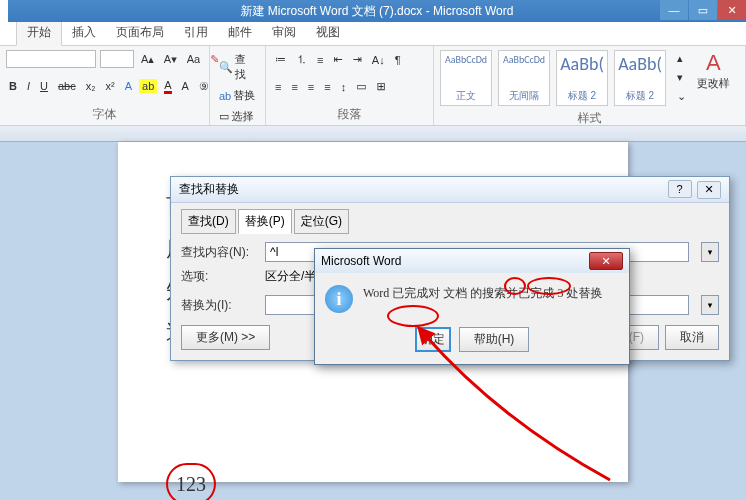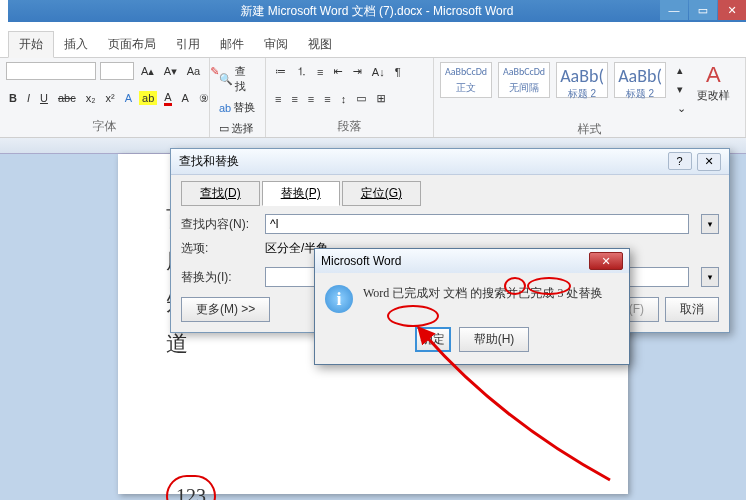--- a/index.html
+++ b/index.html
@@ -5,50 +5,50 @@
 * { box-sizing: border-box; margin: 0; padding: 0; }
 body { font-family: "Microsoft YaHei", Tahoma, Arial, sans-serif; font-size: 12px; background: #fff; width: 746px; height: 500px; overflow: hidden; position: relative; }
 
 
 .titlebar { background: linear-gradient(#4a8ac9, #3b7bc0); height: 22px; display: flex; align-items: center; justify-content: center; color: #fff; position: relative; font-size: 12px; margin-left: 8px; }
 .title-controls { position: absolute; right: 0; top: 0; display: flex; }
 .title-controls span { width: 28px; height: 20px; display: flex; align-items: center; justify-content: center; color: #fff; font-size: 11px; background: #5a9ad0; margin-left: 1px; }
 .title-controls .close { background: #c75050; }
 
 
-.tabs { background: #fff; height: 36px; display: flex; align-items: flex-end; padding-left: 8px; border-bottom: 1px solid #d0d0d0; font-size: 12px; }
+.tabs { background: #fff; height: 24px; display: flex; align-items: flex-end; padding-left: 16px; border-bottom: 1px solid #d0d0d0; font-size: 12px; }
 .tab { padding: 4px 10px; color: #444; cursor: default; }
 .tab.active { background: #f5f5f5; border: 1px solid #d0d0d0; border-bottom: 1px solid #f5f5f5; margin-bottom: -1px; }
 
 
 .ribbon { background: #f5f6f8; height: 80px; display: flex; border-bottom: 1px solid #cfcfcf; font-size: 11px; }
 .group { border-right: 1px solid #d8d8d8; padding: 4px 6px 2px 6px; display: flex; flex-direction: column; justify-content: space-between; }
 .group-title { text-align: center; color: #6a6a6a; font-size: 12px; padding-top: 2px; }
 .row { display: flex; align-items: center; gap: 4px; margin-bottom: 2px; }
 .btn { background: transparent; border: none; padding: 2px 3px; font-size: 11px; color: #333; display: inline-flex; align-items: center; gap: 2px; cursor: default; }
 .font-sel { border: 1px solid #bbb; background: #fff; height: 18px; width: 40px; font-size: 11px; }
-.stylebox { border: 1px solid #ccc; background: #fff; width: 52px; height: 36px; padding: 2px; display: flex; flex-direction: column; align-items: center; justify-content: space-between; font-size: 10px; margin-right: 2px; }
+.stylebox { border: 1px solid #ccc; background: #fff; width: 52px; height: 56px; padding: 2px; display: flex; flex-direction: column; align-items: center; justify-content: space-between; font-size: 10px; margin-right: 2px; }
 .stylebox .preview { color: #5a7ab0; font-family: Calibri, Arial; }
 .stylebox .lbl { color: #5a7ab0; }
 .stylebox.big .preview { font-size: 18px; }
 .changestyle { width: 40px; display: flex; flex-direction: column; align-items: center; font-size: 11px; color: #333; }
 
 
 .docarea { background: #c0d4ea; height: 374px; position: relative; display: flex; justify-content: center; padding-top: 16px; }
 .page { background: #fff; width: 510px; height: 340px; box-shadow: 2px 2px 6px rgba(0,0,0,.3); position: relative; padding: 44px 48px; font-family: SimSun, serif; font-size: 22px; line-height: 1.9; color: #333; }
 .ruler { position: absolute; left: 0; right: 0; top: 0; height: 16px; background: linear-gradient(#e8eef6, #d8e2ee); border-bottom: 1px solid #aac; }
 .page .num { display: inline-block; border: 2px solid #d00; border-radius: 50%/60%; padding: 0 8px; color: #333; font-size: 20px; margin-top: 110px; }
 
 
-.dialog { position: absolute; left: 170px; top: 148px; width: 560px; background: #f0f0f0; border: 1px solid #7a99b8; box-shadow: 3px 3px 8px rgba(0,0,0,.3); font-size: 12px; }
+.dialog { position: absolute; left: 170px; top: 176px; width: 560px; background: #f0f0f0; border: 1px solid #7a99b8; box-shadow: 3px 3px 8px rgba(0,0,0,.3); font-size: 12px; }
 .dlg-title { background: linear-gradient(#f7fbff, #dde8f5); height: 26px; display: flex; align-items: center; padding: 0 8px; justify-content: space-between; border-bottom: 1px solid #c0cde0; }
 .dlg-title .ctrls span { display: inline-flex; width: 24px; height: 18px; align-items: center; justify-content: center; border: 1px solid #a8b8cc; background: #e8eef8; margin-left: 2px; font-size: 11px; border-radius: 2px; }
 .dlg-body { padding: 6px 10px 10px; }
 .dlg-tabs { display: flex; gap: 2px; margin-bottom: 8px; }
-.dlg-tab { padding: 3px 18px; border: 1px solid #aaa; background: #eee; font-size: 12px; text-decoration: underline; }
+.dlg-tab { padding: 3px 6px; border: 1px solid #aaa; background: #eee; font-size: 12px; }
 .dlg-tab.active { background: #fff; border-bottom: 1px solid #fff; }
 .form-row { display: flex; align-items: center; margin-bottom: 6px; gap: 12px; }
 .form-row label { width: 72px; color: #333; }
 .form-row input { flex: 1; border: 1px solid #8a9ab0; height: 20px; padding: 0 4px; font-size: 12px; }
 .form-row .ddbtn { width: 18px; height: 20px; border: 1px solid #8a9ab0; background: #e8e8e8; display: flex; align-items: center; justify-content: center; font-size: 9px; }
 .dlg-buttons { display: flex; justify-content: space-between; margin-top: 10px; }
 .wbtn { border: 1px solid #8a9ab0; background: linear-gradient(#fefefe, #e6e6e6); padding: 3px 14px; font-size: 12px; color: #333; }
 .wbtn.disabled { color: #999; }
 
 

